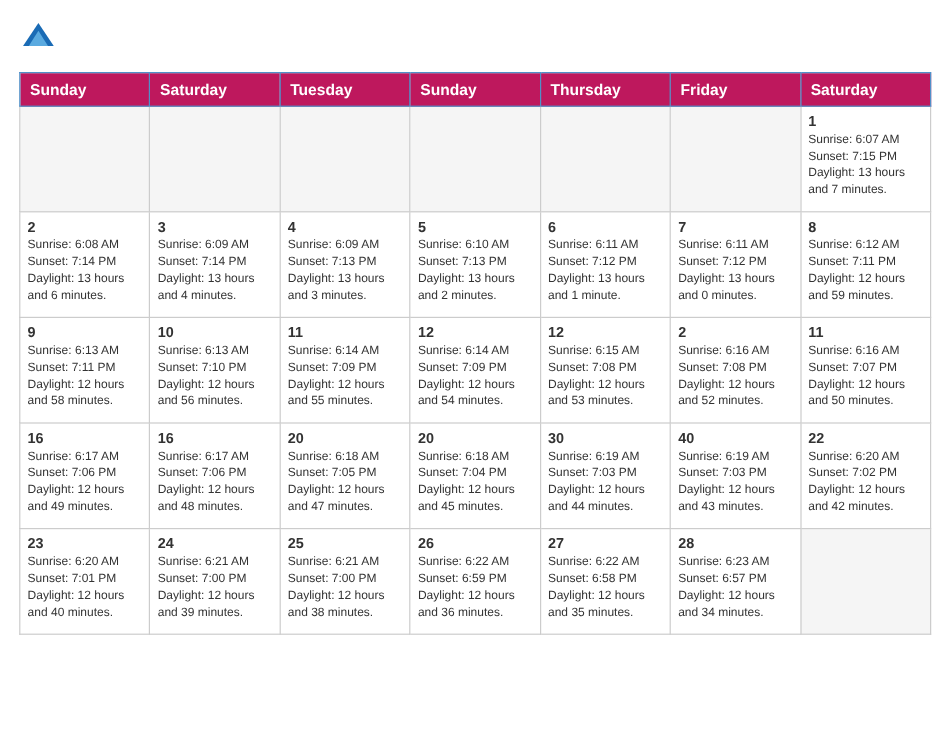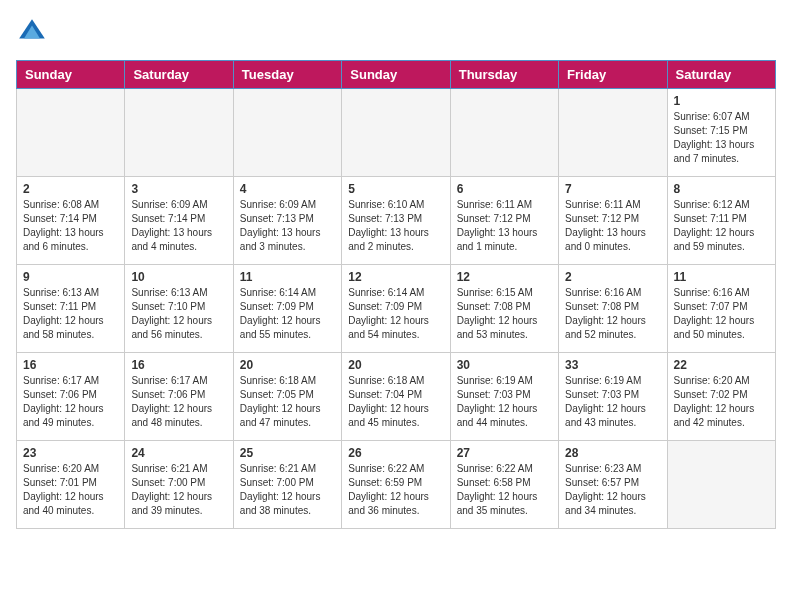--- a/index.html
+++ b/index.html
@@ -208,21 +208,21 @@
         </td>
         <td>
           <span class="day-number">20</span>
           <div class="day-info">Sunrise: 6:18 AM<br>Sunset: 7:04 PM<br>Daylight: 12 hours and 45 minutes.</div>
         </td>
         <td>
           <span class="day-number">30</span>
           <div class="day-info">Sunrise: 6:19 AM<br>Sunset: 7:03 PM<br>Daylight: 12 hours and 44 minutes.</div>
         </td>
         <td>
-          <span class="day-number">33</span>
+          <span class="day-number">40</span>
           <div class="day-info">Sunrise: 6:19 AM<br>Sunset: 7:03 PM<br>Daylight: 12 hours and 43 minutes.</div>
         </td>
         <td>
           <span class="day-number">22</span>
           <div class="day-info">Sunrise: 6:20 AM<br>Sunset: 7:02 PM<br>Daylight: 12 hours and 42 minutes.</div>
         </td>
       </tr>
       <tr class="week-row">
         <td>
           <span class="day-number">23</span>

